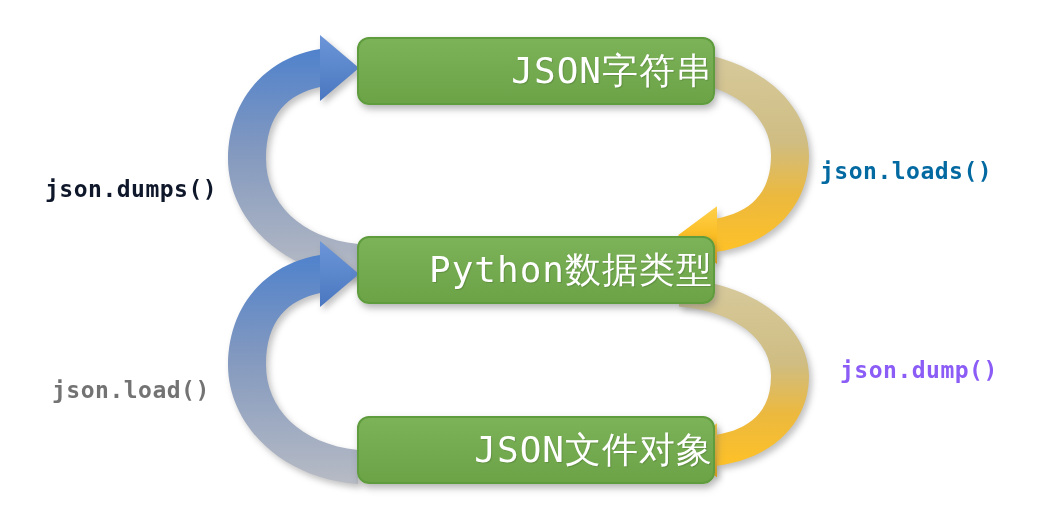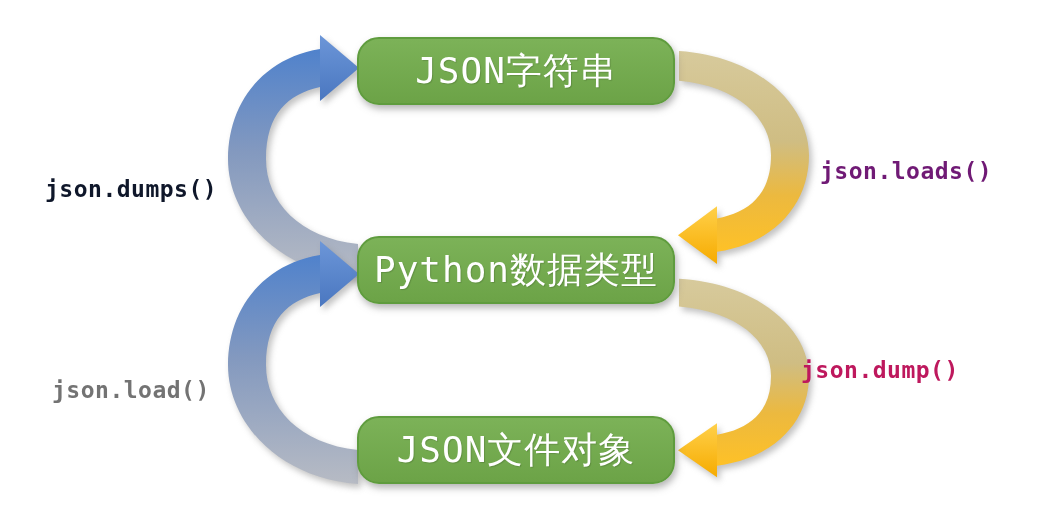--- a/index.html
+++ b/index.html
@@ -16,30 +16,30 @@
   }
   svg.defs-holder { position: absolute; width: 0; height: 0; }
   .arrow {
     position: absolute;
     z-index: 1;
     filter: drop-shadow(3px 4px 3px rgba(120,120,120,0.45));
   }
   .node {
     position: absolute;
     left: 357px;
-    width: 318px;
+    width: 358px;
     height: 68px;
     box-sizing: border-box;
     background: linear-gradient(#7cb258, #6ca347);
     border: 2px solid #5f9c3e;
-    border-radius: 22px;
+    border-radius: 12px;
     box-shadow: 2px 4px 7px rgba(110,110,110,0.5);
     display: flex;
     align-items: center;
-    justify-content: center;
+    justify-content: flex-end;
     z-index: 2;
   }
   .node span {
     color: #ffffff;
     font-size: 36px;
     letter-spacing: 1px;
     white-space: nowrap;
     text-shadow: 1px 1px 1px rgba(0,0,0,0.15);
   }
   .func-label {
@@ -104,17 +104,17 @@
     <span>JSON字符串</span>
   </div>
   <div class="node" style="top:416px">
     <span>JSON文件对象</span>
   </div>
   <div class="node" style="top:236px">
     <span>Python数据类型</span>
   </div>
 
   <div class="func-label" style="left: 45px; top: 176px; color: #0f172a;">json.dumps()</div>
-  <div class="func-label" style="left: 820px; top: 158px; color: #701a75;">json.loads()</div>
+  <div class="func-label" style="left: 820px; top: 158px; color: #0369a1;">json.loads()</div>
   <div class="func-label" style="left: 52px; top: 377px; color: #737373;">json.load()</div>
-  <div class="func-label" style="left: 801px; top: 357px; color: #be185d;">json.dump()</div>
+  <div class="func-label" style="left: 840px; top: 357px; color: #8b5cf6;">json.dump()</div>
 
 </div>
 
 </body></html>

